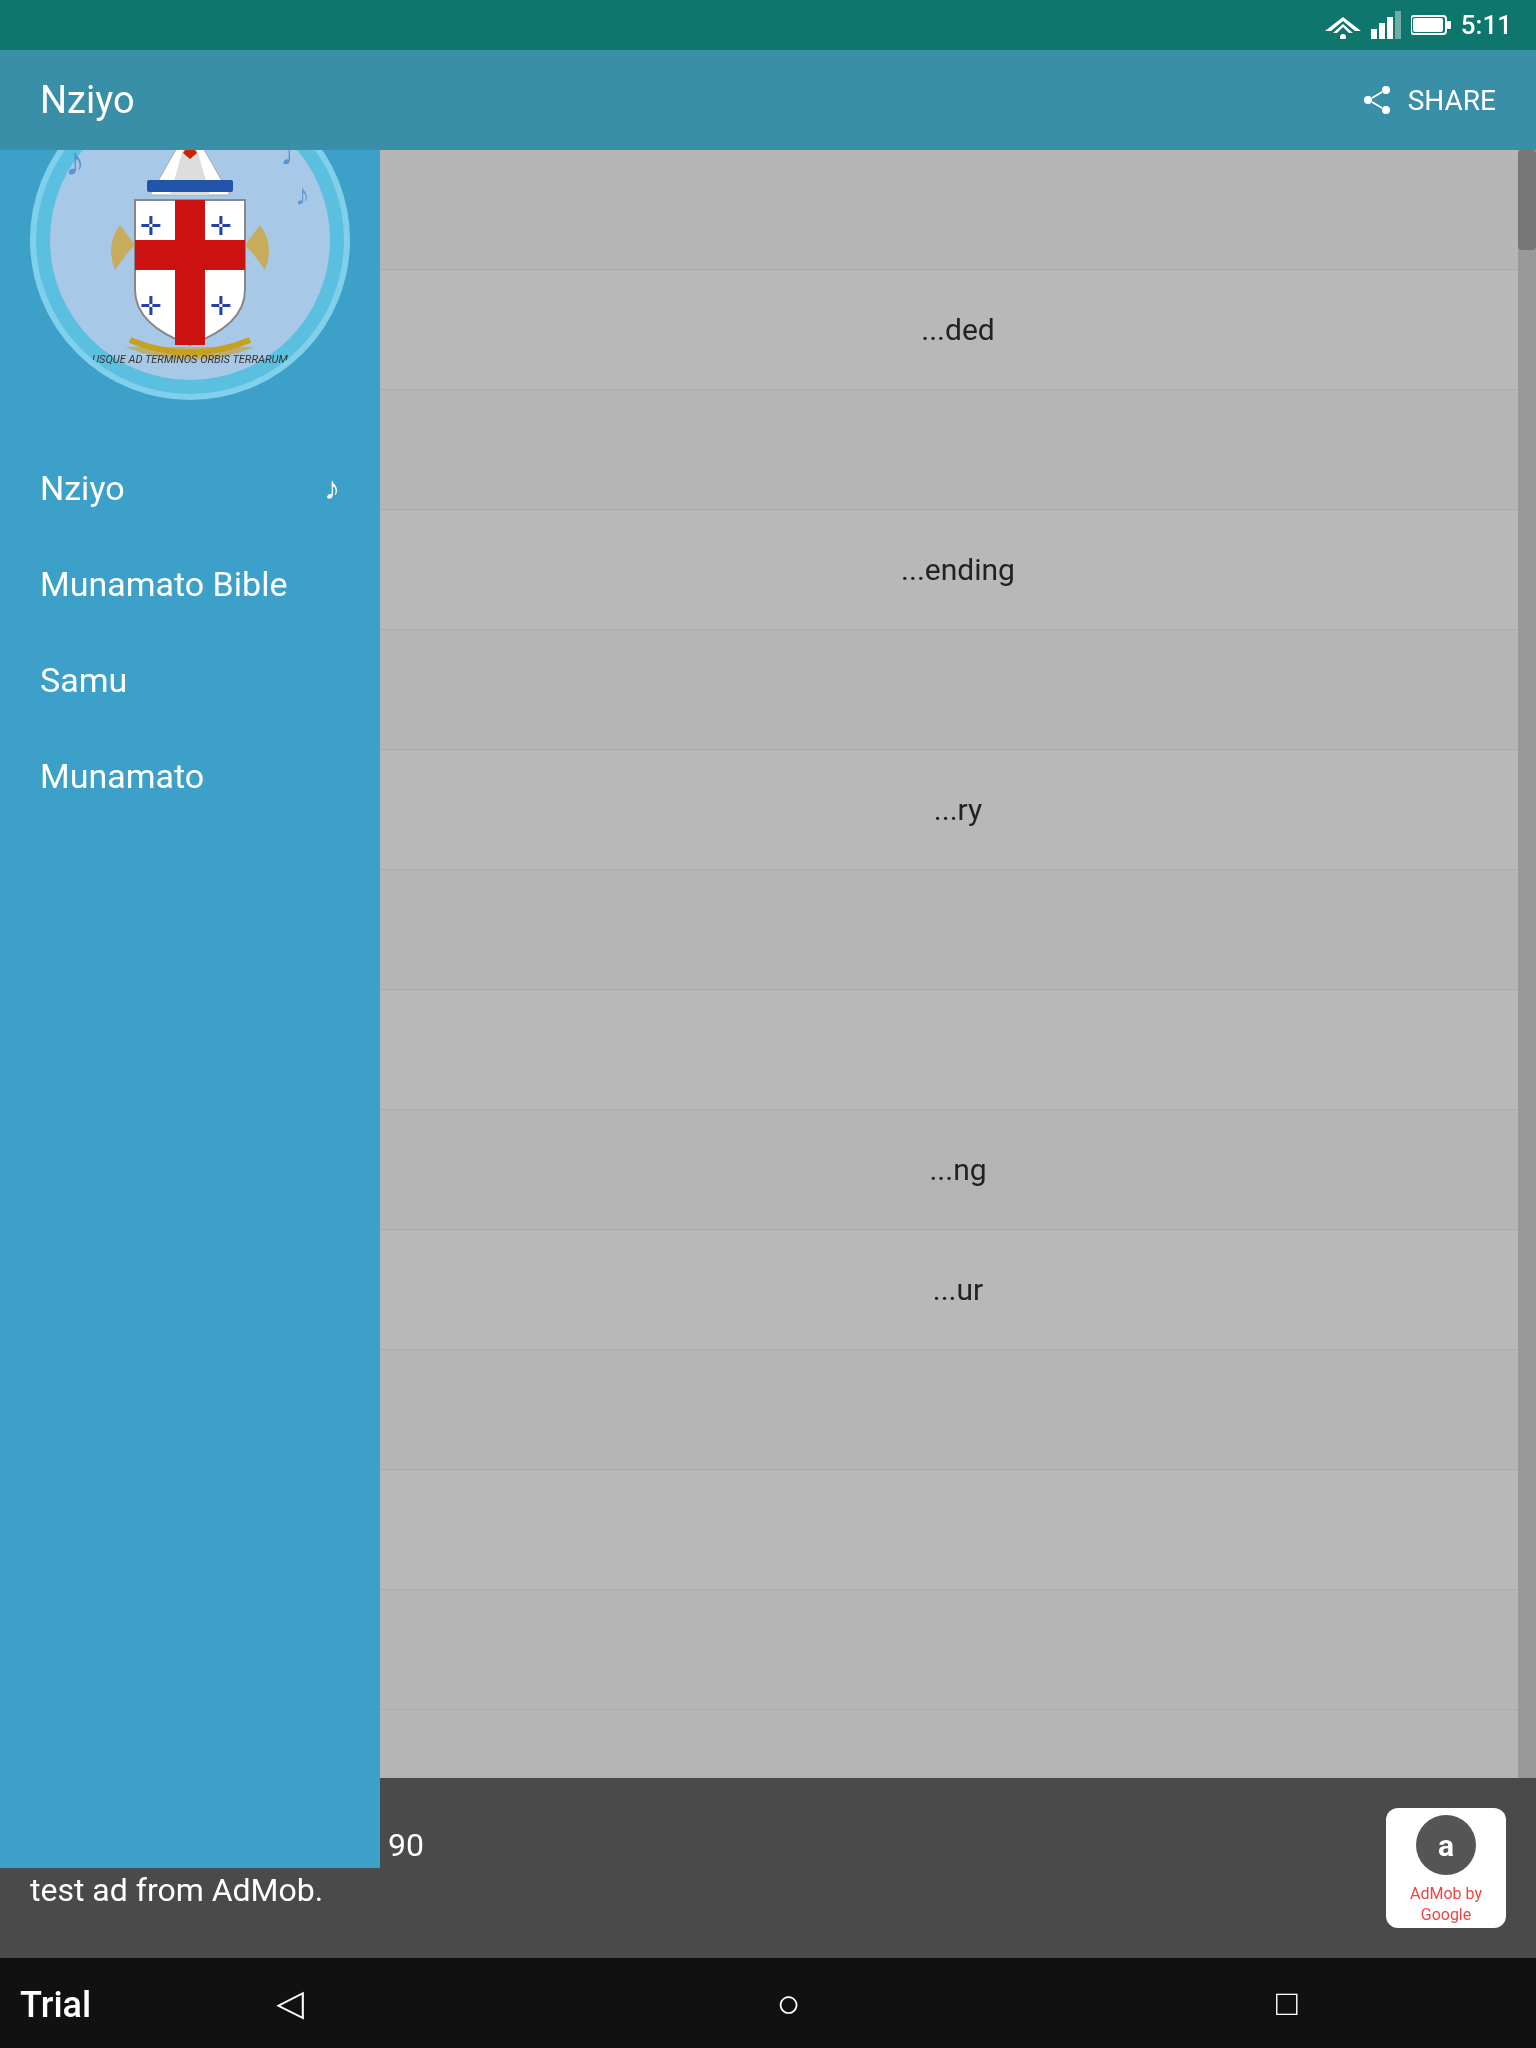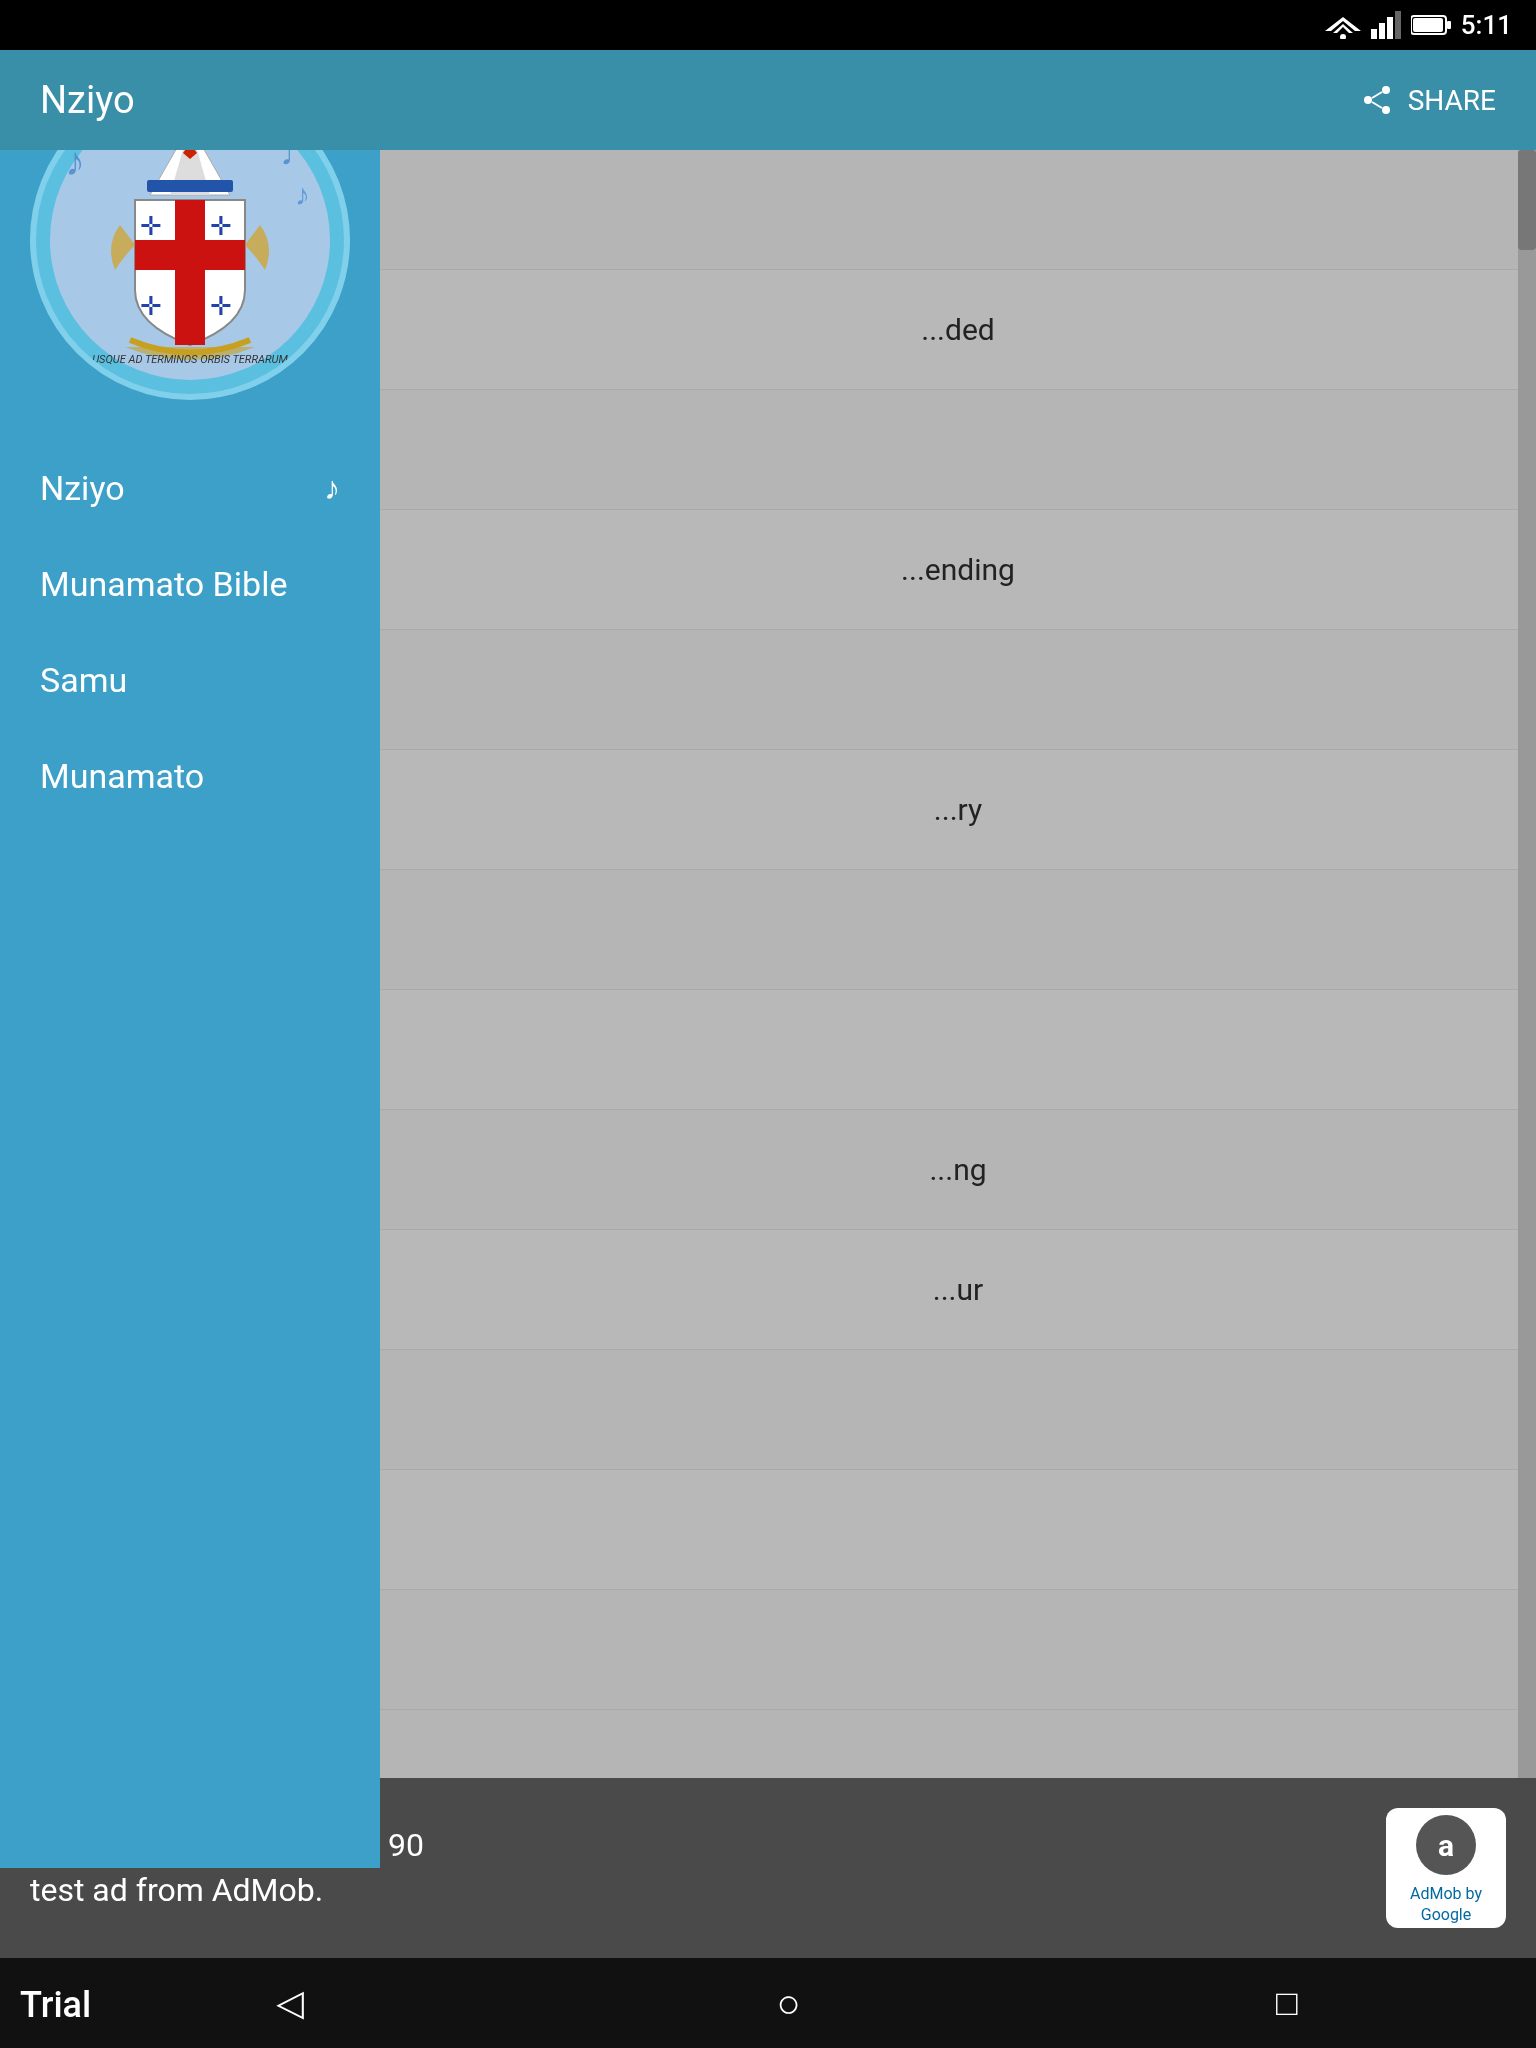--- a/index.html
+++ b/index.html
@@ -11,21 +11,21 @@
       font-family: 'Roboto', Arial, sans-serif;
       overflow: hidden;
       position: relative;
     }
 
     
     .status-bar {
       position: absolute;
       top: 0; left: 0; right: 0;
       height: 50px;
-      background: #000000;
+      background: #0f766e;
       display: flex;
       align-items: center;
       justify-content: flex-end;
       padding-right: 24px;
       gap: 14px;
       z-index: 100;
     }
     .status-bar-icons {
       display: flex;
       align-items: center;
@@ -403,21 +403,21 @@
 
   <div class="ad-text-area">
     <div class="ad-text">You're displaying a 728 x 90<br>test ad from AdMob.</div>
   </div>
 
   <div class="ad-logo">
     <svg width="70" height="70" viewBox="0 0 70 70">
       <circle cx="35" cy="35" r="30" fill="#555"></circle>
       <text x="35" y="46" font-size="30" fill="white" text-anchor="middle" font-weight="bold">a</text>
     </svg>
-    <span class="ad-logo-text" style="font-size:16px;color:#0369a1;padding:0 6px;text-align:center;line-height:1.3;">AdMob by Google</span>
+    <span class="ad-logo-text" style="font-size:16px;color:#ef4444;padding:0 6px;text-align:center;line-height:1.3;">AdMob by Google</span>
   </div>
 </div>
 
 <div class="nav-bar">
   <span class="nav-bar-trial">Trial</span>
   <div class="nav-btn">
     <span style="font-size:36px;color:white;">◁</span>
   </div>
   <div class="nav-btn">
     <span style="font-size:40px;color:white;">○</span>

